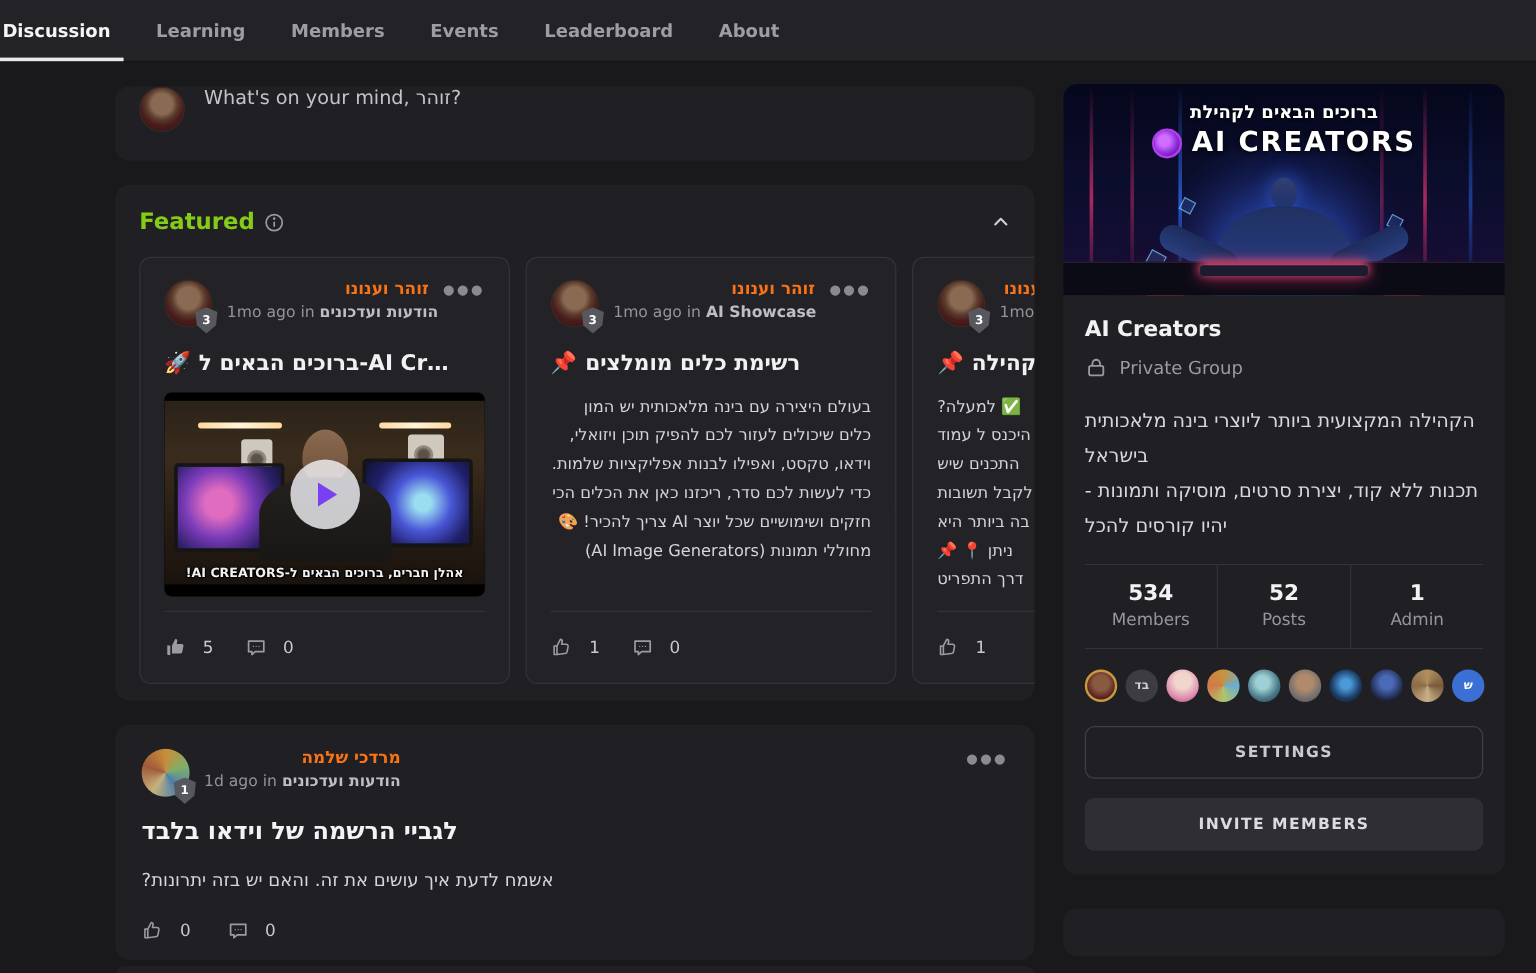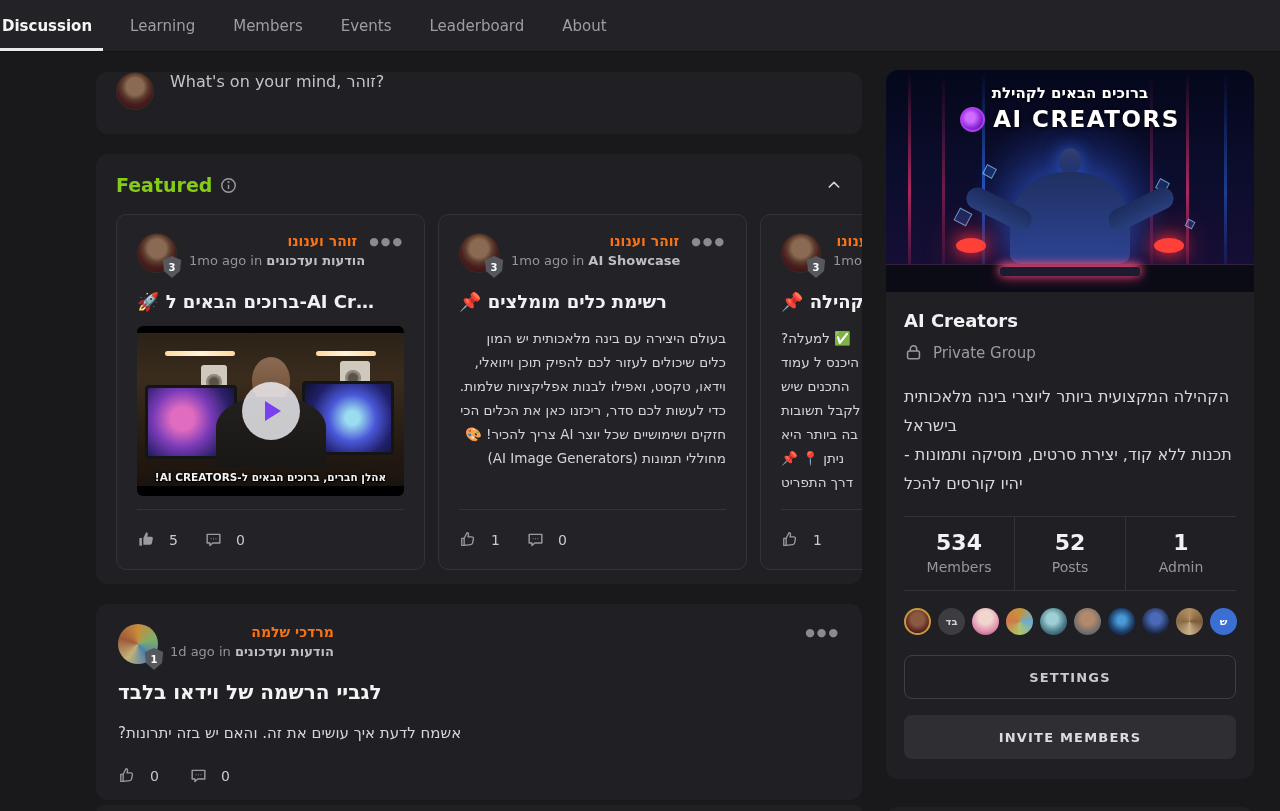--- a/index.html
+++ b/index.html
@@ -4,21 +4,21 @@
 <style>
   * { margin:0; padding:0; box-sizing:border-box; }
   html,body { width:1280px; height:811px; overflow:hidden; background:#19191b;
               font-family:"DejaVu Sans","Liberation Sans",sans-serif; }
   .canvas { position:relative; width:1280px; height:811px; background:#19191b; }
 
   
   .topbar { position:absolute; left:0; top:0; width:1280px; height:52px; background:#232327;
             border-bottom:1px solid #121214; display:flex; align-items:stretch; }
   .tab { display:flex; align-items:center; padding:0 2px; margin-right:34px; position:relative;
-         color:#9d9da3; font-size:15px; font-weight:400; cursor:pointer; }
+         color:#9d9da3; font-size:15px; font-weight:700; cursor:pointer; }
   .tab.active { color:#f5f5f5; font-weight:700; }
   .tab.active::after { content:""; position:absolute; left:-9px; right:-9px; bottom:0; height:3px; background:#e9e9ec; }
 
   
   .feed { position:absolute; left:96px; top:72px; width:766px; }
   .card { background:#202024; border-radius:12px; }
 
   
   .composer { height:62px; display:flex; align-items:flex-start; padding:0 20px; gap:16px; }
   .avatar { border-radius:50%; flex-shrink:0; position:relative; }
@@ -79,21 +79,21 @@
   
   .post { position:absolute; top:532px; left:0; width:766px; height:196px; padding:20px 22px; }
   .post-title { margin-top:16px; color:#f3f3f5; font-size:20px; font-weight:700; direction:rtl; text-align:left; }
   .post-body { margin-top:20px; color:#d6d6da; font-size:15px; direction:rtl; text-align:left; }
   .post-foot { margin-top:24px; display:flex; align-items:center; gap:30px; }
   .next-card { position:absolute; top:733px; left:0; width:766px; height:8px; border-radius:12px 12px 0 0; background:#202024; }
 
   
   .sidebar { position:absolute; left:886px; top:70px; width:368px; }
   .group-card { border-radius:12px; overflow:hidden; }
-  .banner { height:222px; position:relative; overflow:hidden;
+  .banner { height:176px; position:relative; overflow:hidden;
             background:linear-gradient(180deg,#05071c 0%,#0b0d2c 45%,#190f38 100%); cursor:pointer; }
   .streak { position:absolute; top:0; bottom:0; width:3px; opacity:.75; filter:blur(.6px);
             background:linear-gradient(180deg,transparent,#e1326e 55%,transparent); }
   .streak.blue { background:linear-gradient(180deg,transparent,#2e6cf0 55%,transparent); }
   .bglow { position:absolute; left:84px; top:40px; width:200px; height:180px;
            background:radial-gradient(closest-side,rgba(46,84,200,.55),transparent); }
   .fig-head { position:absolute; left:173px; top:78px; width:22px; height:26px; border-radius:50%;
               background:linear-gradient(180deg,#35406e,#1a2448); box-shadow:0 0 16px #2e54c8; }
   .fig-body { position:absolute; left:124px; top:102px; width:120px; height:92px;
               border-radius:48% 48% 10% 10% / 55% 55% 10% 10%;
@@ -115,21 +115,21 @@
            background:radial-gradient(circle at 40% 40%, #d06cff 0 25%, #8a2bd8 60%, #3a0b66 100%); }
   .banner-brand { color:#fff; font-size:23px; font-weight:800; letter-spacing:1.5px; text-shadow:0 1px 4px #000; }
 
   .group-body { padding:18px 18px 20px 18px; }
   .group-name { color:#f2f2f4; font-size:18px; font-weight:700; }
   .privacy { display:flex; align-items:center; gap:10px; margin-top:12px; color:#9a9aa0; font-size:15px; }
   .gdesc { margin-top:20px; color:#d8d8dc; font-size:16px; line-height:29px; direction:rtl; text-align:left; }
   .stats { display:flex; border-top:1px solid #333338; border-bottom:1px solid #333338; margin-top:18px; }
   .stat { flex:1; text-align:center; padding:13px 0 15px 0; }
   .stat + .stat { border-left:1px solid #333338; }
-  .stat-v { color:#f2f2f4; font-size:22px; font-weight:700; }
+  .stat-v { color:#f2f2f4; font-size:18px; font-weight:700; }
   .stat-l { color:#95959b; font-size:14px; margin-top:4px; }
   .avrow { display:flex; gap:7px; padding:17px 0 4px 0; }
   .mini { width:27px; height:27px; border-radius:50%; flex-shrink:0; display:flex; align-items:center; justify-content:center;
           color:#cfcfd4; font-size:10px; font-weight:700; cursor:pointer; }
   .btn { margin-top:16px; height:44px; border-radius:8px; display:flex; align-items:center; justify-content:center;
          color:#dcdce0; font-size:13px; font-weight:700; letter-spacing:1.2px; cursor:pointer; }
   .btn.outline { border:1px solid #3e3e44; color:#c9c9ce; }
   .btn.fill { background:#2e2e33; }
   .lb-card { margin-top:28px; border-radius:12px; padding:18px 20px; height:40px; }
 </style>

